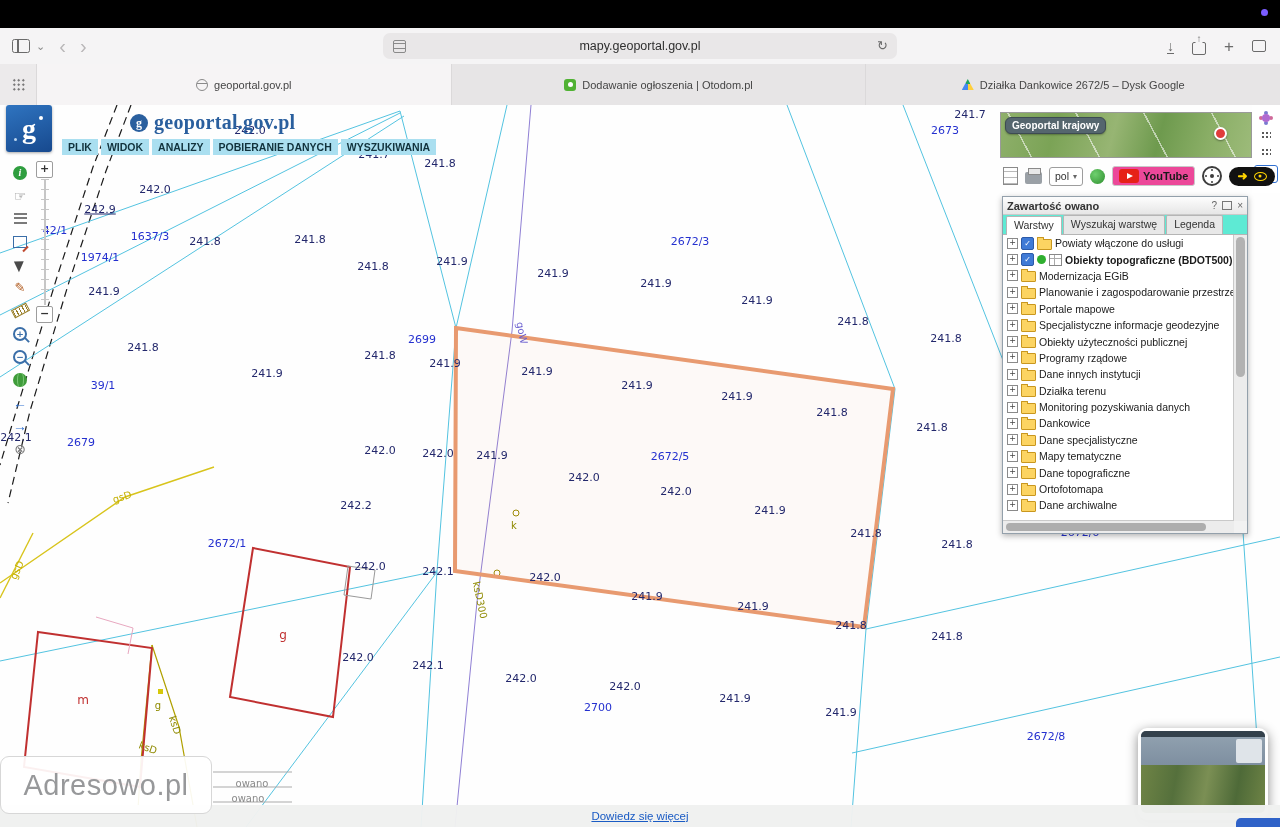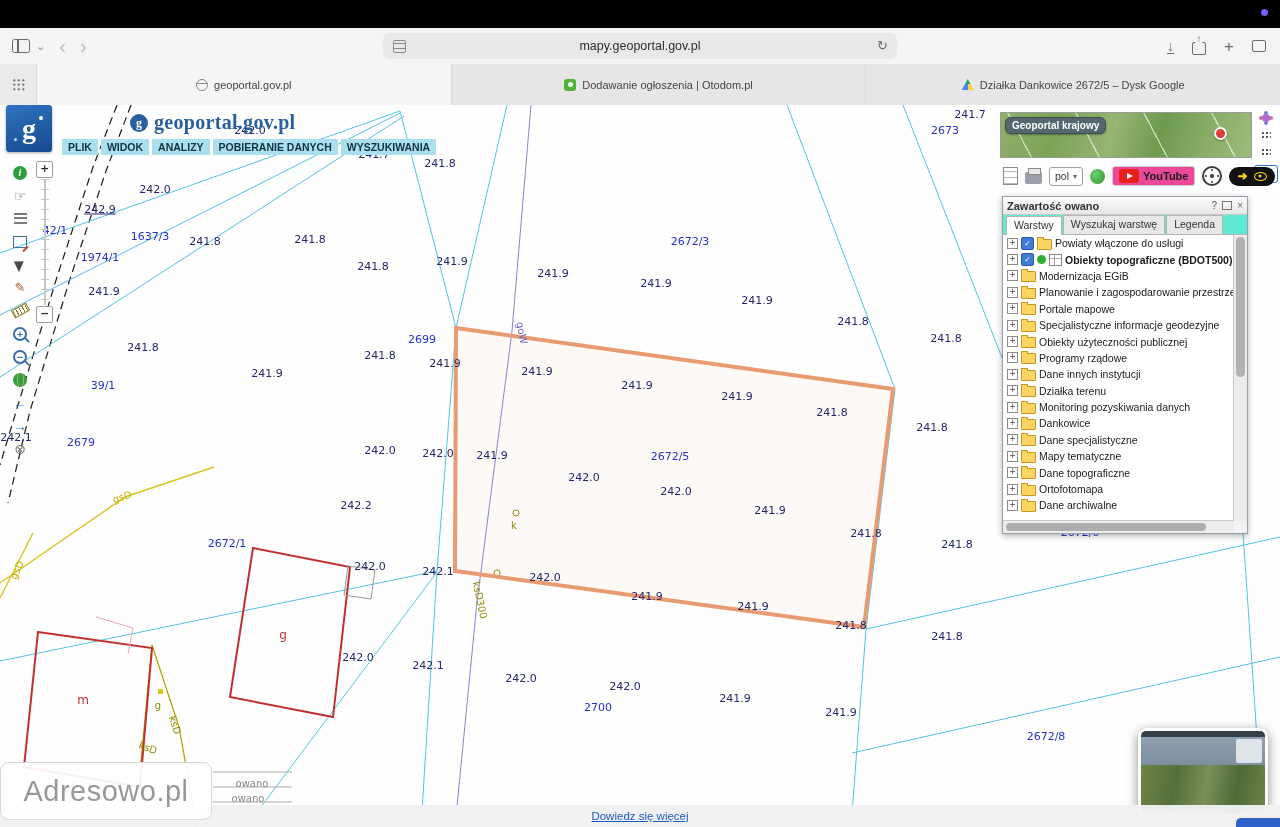--- a/index.html
+++ b/index.html
@@ -176,21 +176,21 @@
   
   #pip{position:absolute;left:1138px;top:623px;width:130px;height:92px;z-index:8;background:#fff;border-radius:9px;
        box-shadow:0 3px 12px rgba(0,0,0,.45);padding:3px;box-sizing:border-box;overflow:hidden}
   #pip-top{height:34px;border-radius:5px 5px 0 0;background:linear-gradient(#93a3b1,#7e8fa0);position:relative;overflow:hidden}
   #pip-top::before{content:"";position:absolute;left:0;right:0;top:0;height:6px;background:#33404b}
   #pip-top::after{content:"";position:absolute;right:3px;top:8px;bottom:2px;width:26px;background:#dfe4e9;border-radius:2px}
   #pip-bottom{height:48px;border-radius:0 0 5px 5px;
      background:linear-gradient(100deg,#6f8446,#55703c 28%,#7b8f54 52%,#4e6a38 76%,#6f8446)}
 
   
-  #watermark{position:absolute;left:0;bottom:7px;width:210px;height:56px;z-index:9;background:rgba(255,255,255,.93);
+  #watermark{position:absolute;left:0;bottom:13px;width:210px;height:56px;z-index:9;background:rgba(255,255,255,.93);
              border:1px solid #d7d7d7;border-radius:9px;display:flex;align-items:center;justify-content:center}
   #watermark span{font-size:29px;color:#97989a;letter-spacing:.5px}
   #cookiebar{position:absolute;left:0;right:0;bottom:0;height:22px;background:rgba(240,241,239,.97);z-index:8;
              display:flex;align-items:center;justify-content:center;gap:5px;font-size:11.5px;color:#222}
   #cookielink{color:#1a5bc4;text-decoration:underline;cursor:pointer}
   #cutbtn{position:absolute;right:0;bottom:0;width:44px;height:9px;background:#2f62c8;border-radius:5px 0 0 0;z-index:10}
 </style>
 </head>
 <body>
 

